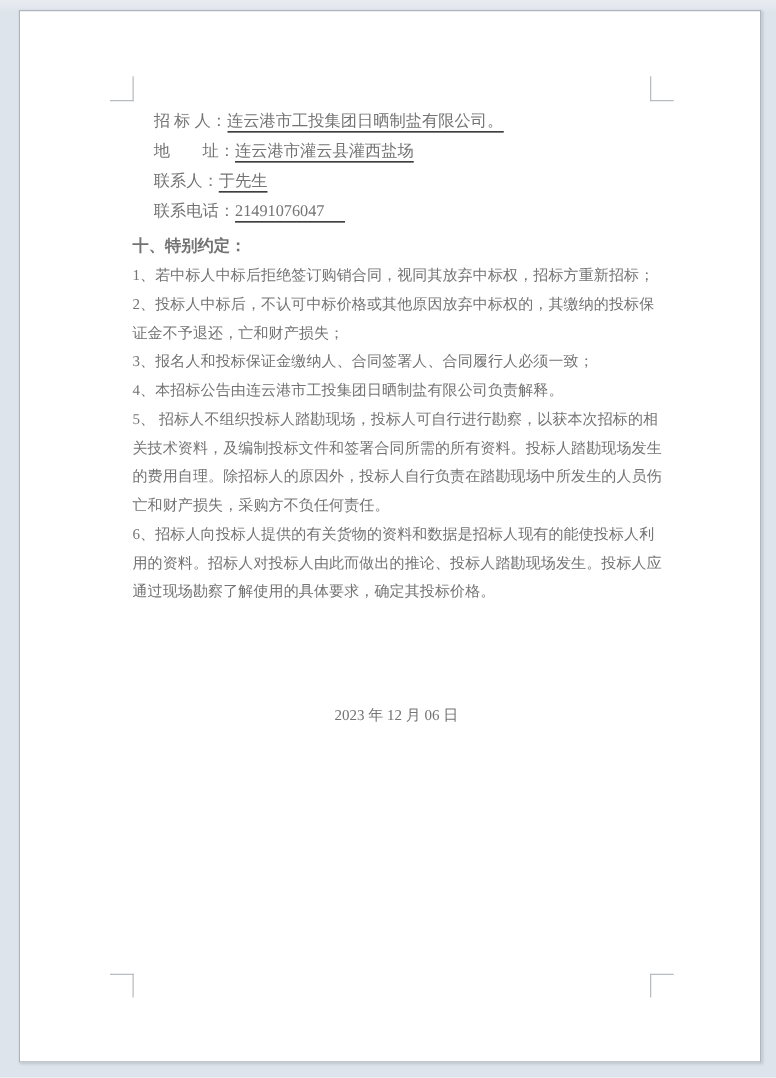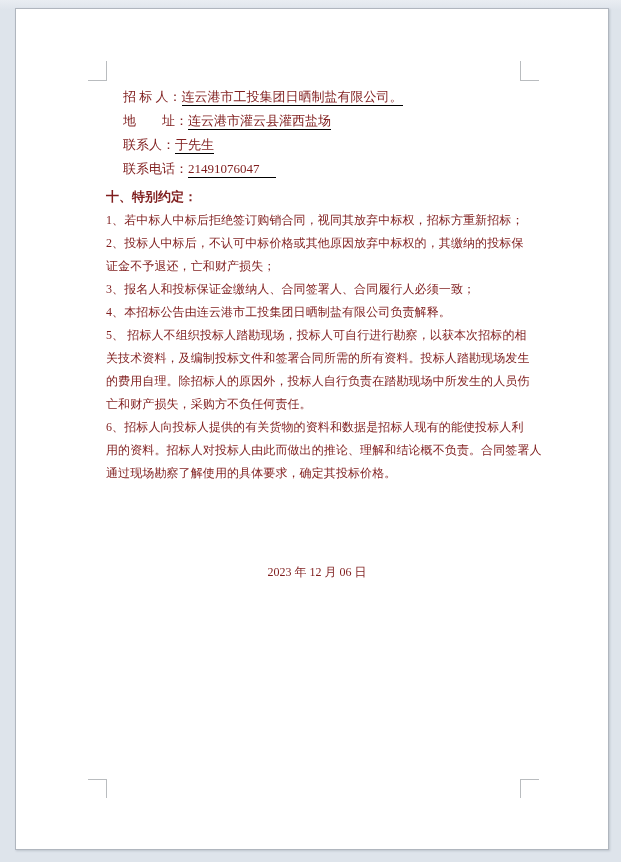--- a/index.html
+++ b/index.html
@@ -34,21 +34,21 @@
   }
   .crop.tl { left: 72px;  top: 52px;  border-right: 1px solid #b9bcbf; border-bottom: 1px solid #b9bcbf; }
   .crop.tr { left: 504px; top: 52px;  border-left: 1px solid #b9bcbf;  border-bottom: 1px solid #b9bcbf; }
   .crop.bl { left: 72px;  top: 770px; height: 18px; border-right: 1px solid #b9bcbf; border-top: 1px solid #b9bcbf; }
   .crop.br { left: 504px; top: 770px; height: 18px; border-left: 1px solid #b9bcbf;  border-top: 1px solid #b9bcbf; }
   .content {
     position: absolute;
     left: 90px;
     top: 76px;
     width: 422px;
-    color: #7f1d1d;
+    color: #737373;
   }
   .contact {
     padding-left: 17px;
     font-size: 13px;
     line-height: 24px;
     white-space: pre;
   }
   .cline { height: 24px; }
   .u {
     border-bottom: 1px solid #000;
@@ -106,20 +106,20 @@
             <div class="tline">4、本招标公告由连云港市工投集团日晒制盐有限公司负责解释。</div>
           </div>
           <div class="clause">
             <div class="tline">5、 招标人不组织投标人踏勘现场，投标人可自行进行勘察，以获本次招标的相</div>
             <div class="tline">关技术资料，及编制投标文件和签署合同所需的所有资料。投标人踏勘现场发生</div>
             <div class="tline">的费用自理。除招标人的原因外，投标人自行负责在踏勘现场中所发生的人员伤</div>
             <div class="tline">亡和财产损失，采购方不负任何责任。</div>
           </div>
           <div class="clause">
             <div class="tline">6、招标人向投标人提供的有关货物的资料和数据是招标人现有的能使投标人利</div>
-            <div class="tline">用的资料。招标人对投标人由此而做出的推论、理解和结论概不负责。合同签署人</div>
+            <div class="tline">用的资料。招标人对投标人由此而做出的推论、投标人踏勘现场发生。投标人应</div>
             <div class="tline">通过现场勘察了解使用的具体要求，确定其投标价格。</div>
           </div>
         </div>
       <div class="dateline">2023 年 12 月 06 日</div>
     </div>
   </div>
 </div>
 
 </body></html>

